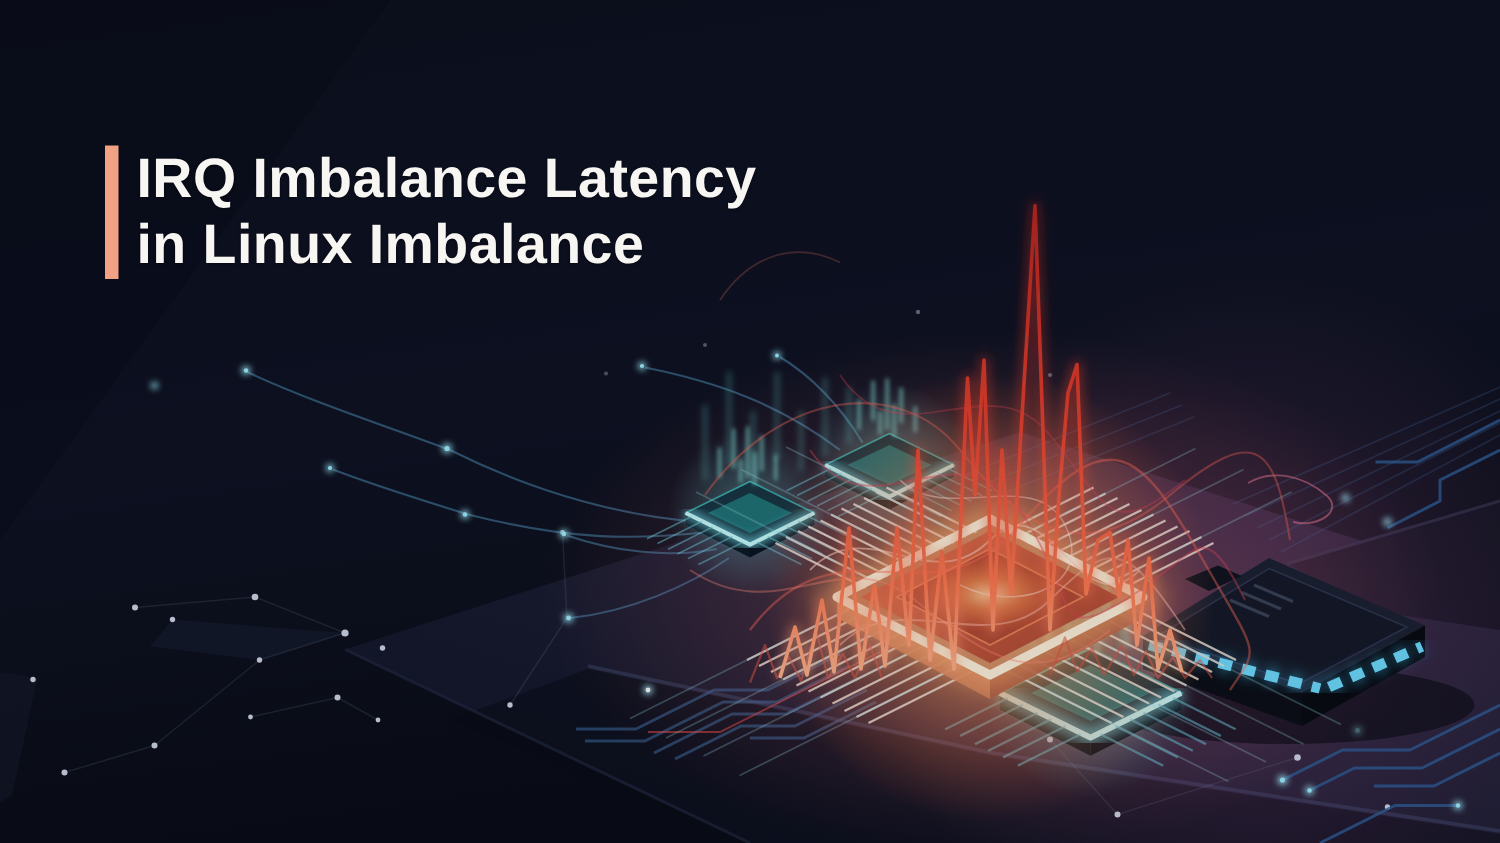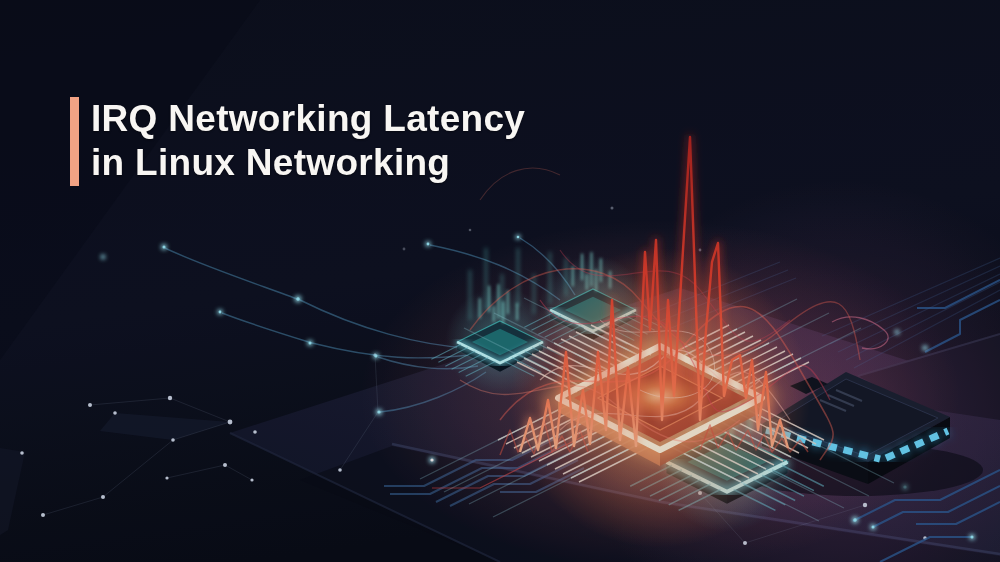--- a/index.html
+++ b/index.html
@@ -288,18 +288,18 @@
 
   <g>
     <rect x="0" y="0" width="1000" height="562" fill="#05070e" opacity="0.12"></rect>
     <polygon points="0,0 260,0 0,360" fill="#070a13" opacity="0.35"></polygon>
   </g>
 </svg>
 
 <div class="title-block">
   <div class="accent-bar"></div>
   <div class="title">
-    <div class="line">IRQ Networking Latency</div>
-    <div class="line">in Linux Networking</div>
+    <div class="line">IRQ Imbalance Latency</div>
+    <div class="line">in Linux Imbalance</div>
   </div>
 </div>
 
 </div>
 
 </body></html>

